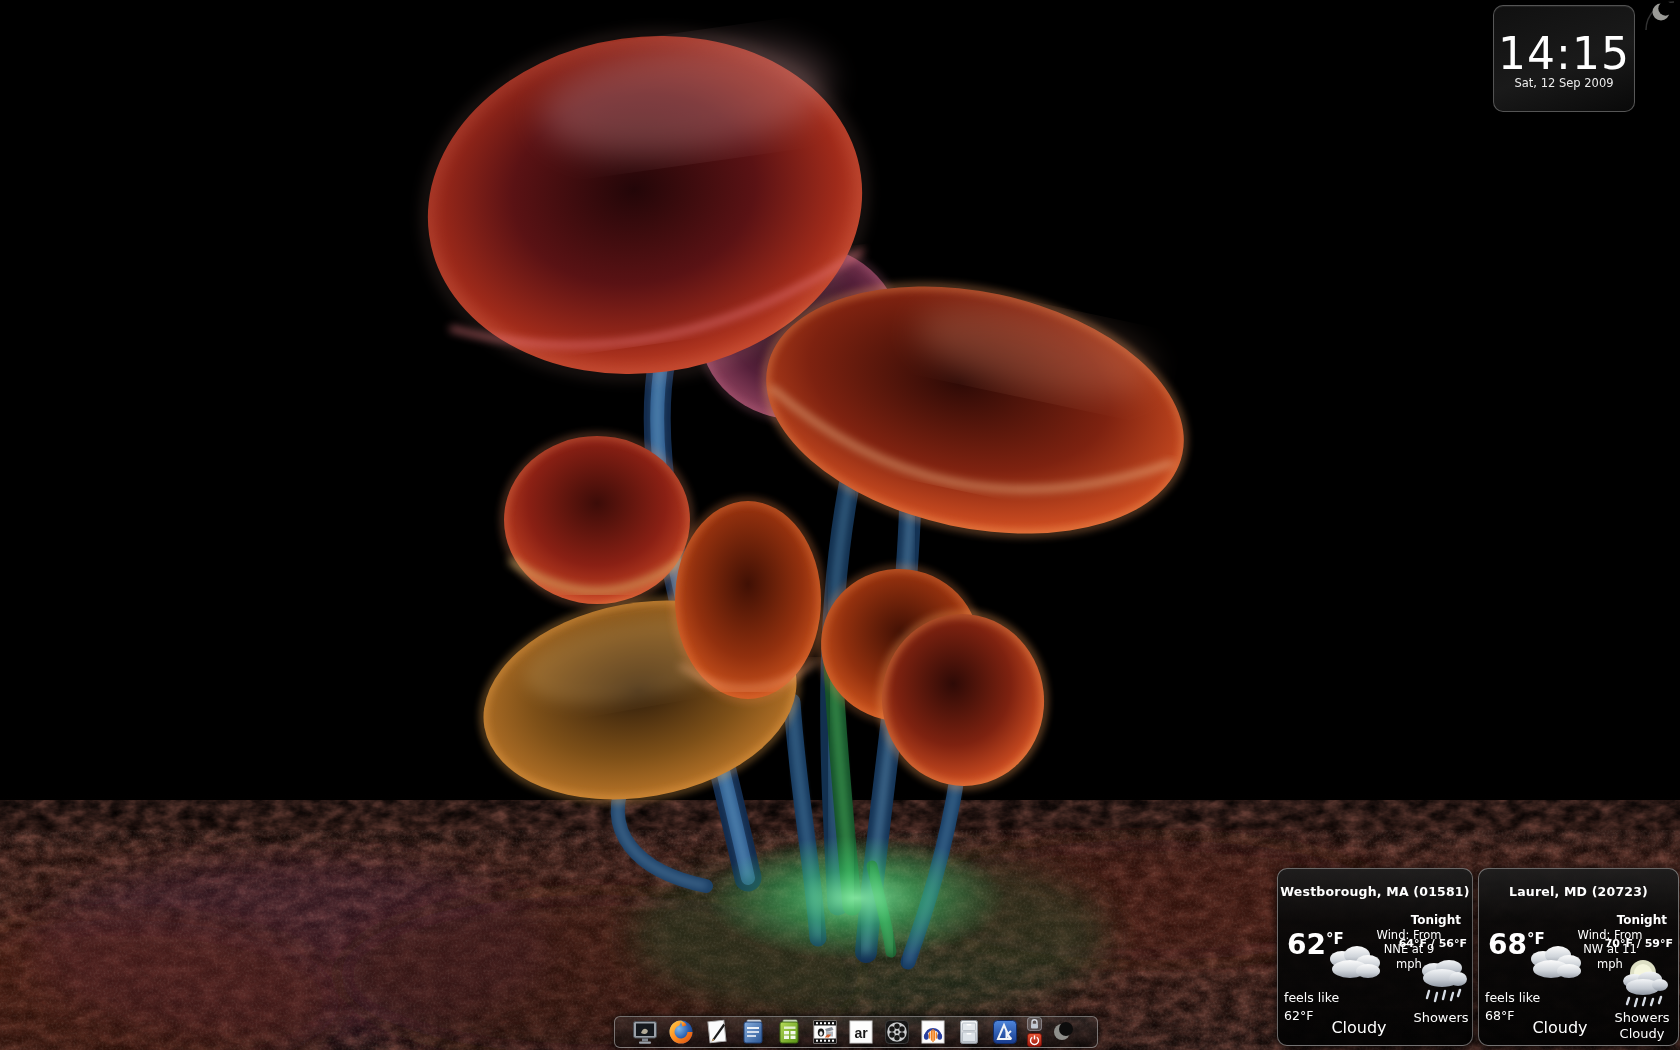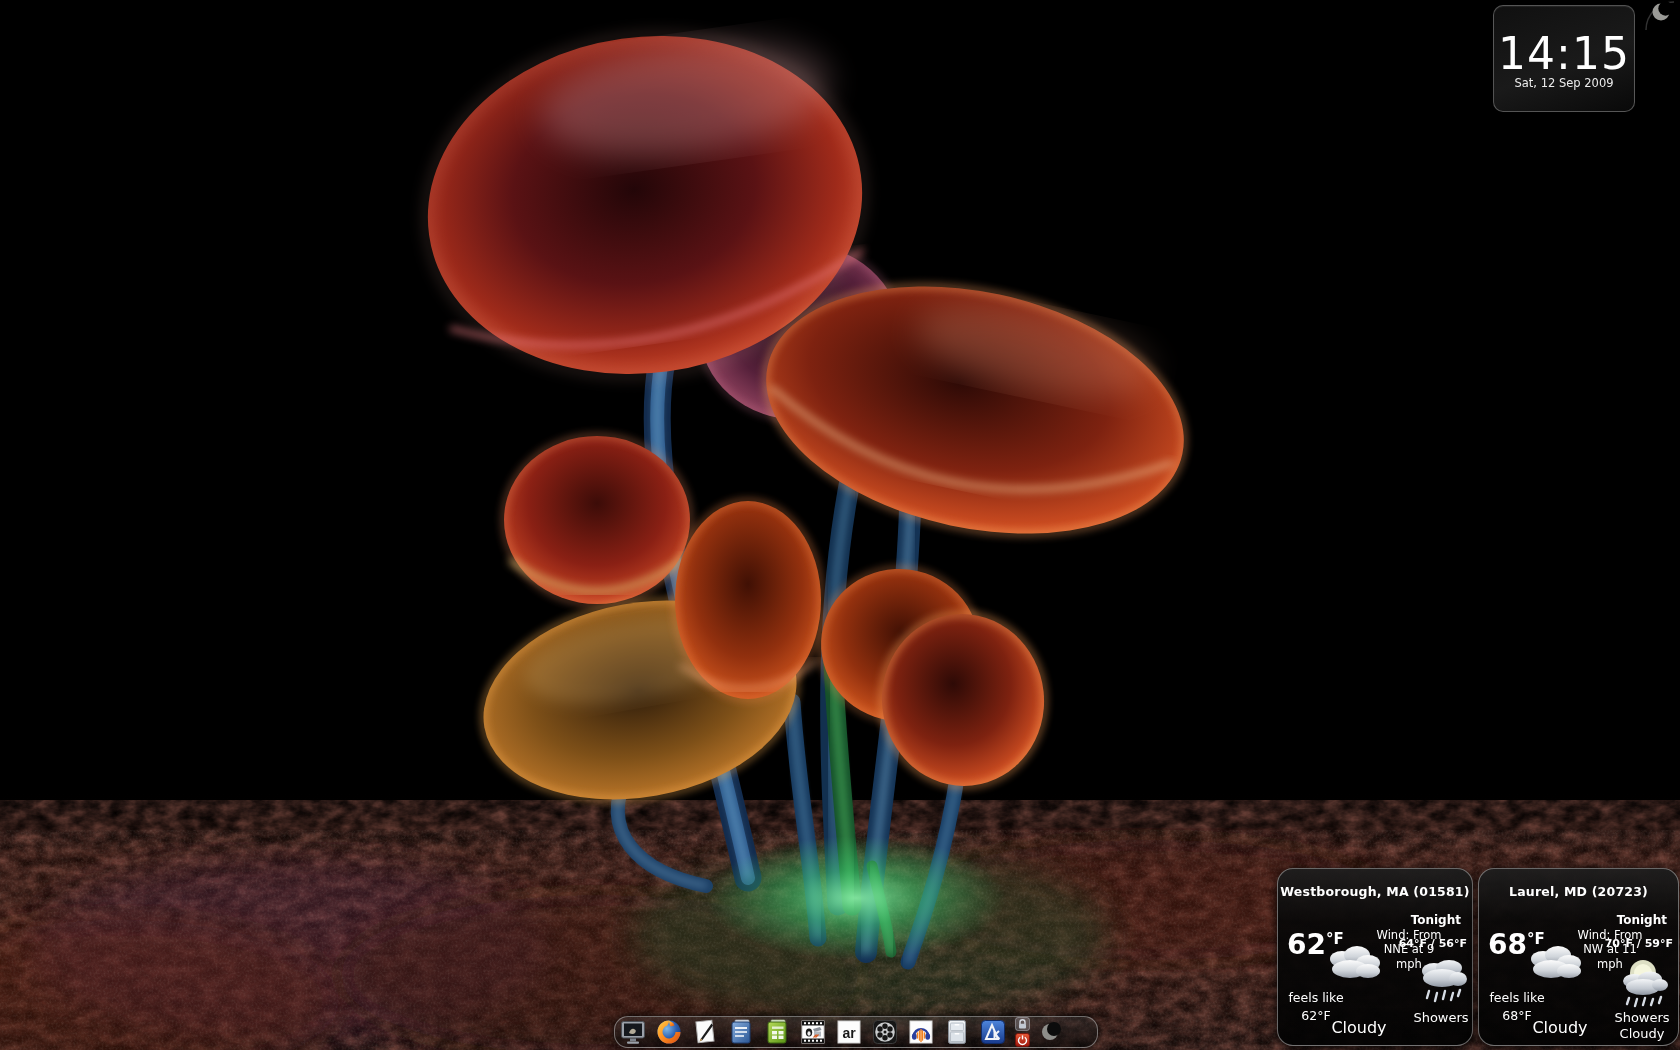--- a/index.html
+++ b/index.html
@@ -13,45 +13,45 @@
          background:linear-gradient(160deg,#101010 0%,#1a1a1a 55%,#090909 100%);
          box-shadow:inset 0 1px 1px rgba(255,255,255,.08),0 0 8px rgba(0,0,0,.8);
          display:flex;flex-direction:column;align-items:center;justify-content:center;}
   .clock-time{font-size:44px;letter-spacing:1px;color:#fff;line-height:1;margin-top:4px;}
   .clock-date{font-size:11.5px;color:#ececec;margin-top:0;}
 
   
   .corner-cashew{position:absolute;right:2px;top:0;width:34px;height:30px;}
 
   
-  .weather{position:absolute;top:868px;height:176px;border-radius:16px;
+  .weather{position:absolute;top:868px;height:176px;border-radius:10px;
            border:1px solid rgba(185,185,185,.55);
            background:linear-gradient(180deg,rgba(30,30,30,.95) 0%,rgba(8,8,8,.94) 30%,rgba(3,3,3,.95) 100%);
            box-shadow:0 2px 10px rgba(0,0,0,.85);}
   .weather.w1{left:1277px;width:194px;}
   .weather.w2{left:1478px;width:199px;}
   .wx-title{position:absolute;top:15px;left:0;right:0;text-align:center;font-size:12.5px;font-weight:bold;letter-spacing:.2px;}
   .wx-tonight{position:absolute;top:44px;right:11px;font-size:12px;font-weight:bold;}
   .wx-temp{position:absolute;left:9px;top:62px;display:flex;align-items:flex-start;font-weight:bold;}
   .wx-temp-val{font-size:28px;line-height:1;}
   .wx-temp-unit{font-size:15px;line-height:1;margin-top:1px;}
   .wx-cloud{position:absolute;left:46px;top:74px;}
   .wx-wind{position:absolute;left:94px;top:59px;width:74px;text-align:center;font-size:11.5px;line-height:1.25;}
   .wx-hilo{position:absolute;right:5px;top:68px;font-size:11px;font-weight:bold;white-space:nowrap;}
   .wx-fcicon{position:absolute;left:138px;top:88px;}
-  .wx-feels{position:absolute;left:6px;top:120px;width:64px;text-align:center;font-size:12.5px;line-height:1.45;}
+  .wx-feels{position:absolute;left:6px;top:120px;width:64px;font-size:12.5px;line-height:1.45;}
   .wx-now{position:absolute;left:36px;top:149px;width:90px;text-align:center;font-size:16px;}
   .wx-fc{position:absolute;left:134px;top:141px;width:58px;text-align:center;font-size:13px;line-height:1.2;}
 
   
-  .dock{position:absolute;left:614px;top:1016px;width:484px;height:32px;border-radius:14px;
+  .dock{position:absolute;left:614px;top:1016px;width:484px;height:32px;border-radius:6px;
         border:1px solid rgba(175,175,175,.6);
         background:linear-gradient(180deg,rgba(70,70,70,.35),rgba(5,5,5,.6));
         box-shadow:0 0 7px rgba(0,0,0,.9);
-        display:flex;align-items:center;padding:0 0;box-sizing:border-box;}
+        display:flex;align-items:center;padding:0 12px;box-sizing:border-box;}
   .dock-item{width:28px;height:28px;margin:0 4px;flex:0 0 auto;display:flex;align-items:center;justify-content:center;cursor:pointer;}
   .dock-item svg{display:block;}
   .dock-mini-col{display:flex;flex-direction:column;justify-content:center;gap:1px;margin:0 3px;}
   .dock-mini{width:16px;height:15px;display:flex;align-items:center;justify-content:center;cursor:pointer;}
   .dock-cashew{margin-left:6px;width:24px;height:24px;}
 
   
   .watermark{position:absolute;right:2px;bottom:1px;font-size:27px;
              font-family:"Liberation Sans",sans-serif;
              color:rgba(198,203,203,.82);text-shadow:0 1px 2px rgba(0,0,0,.7);

